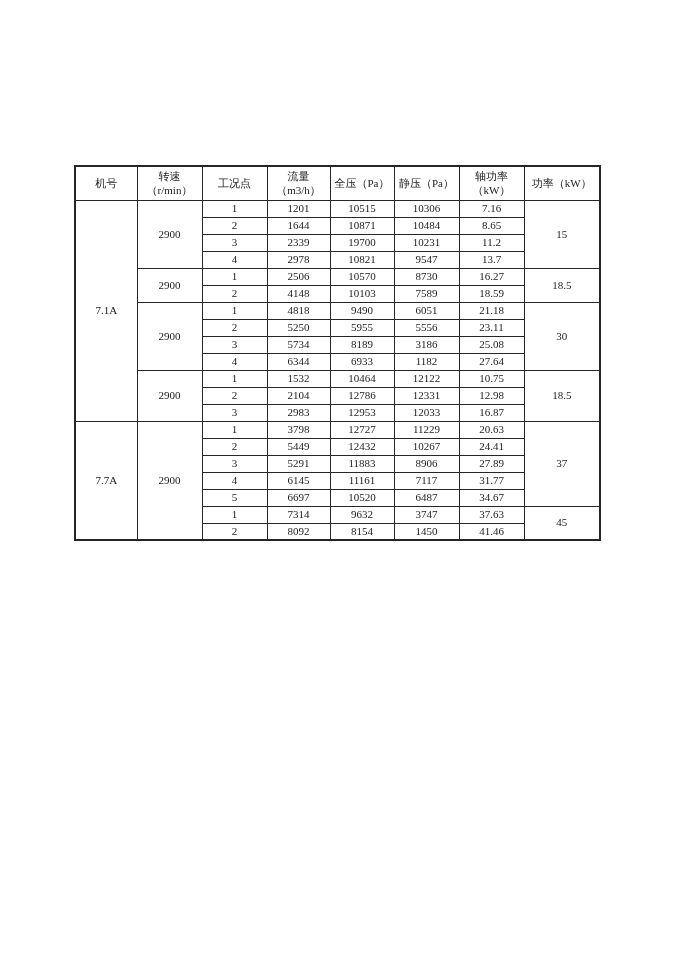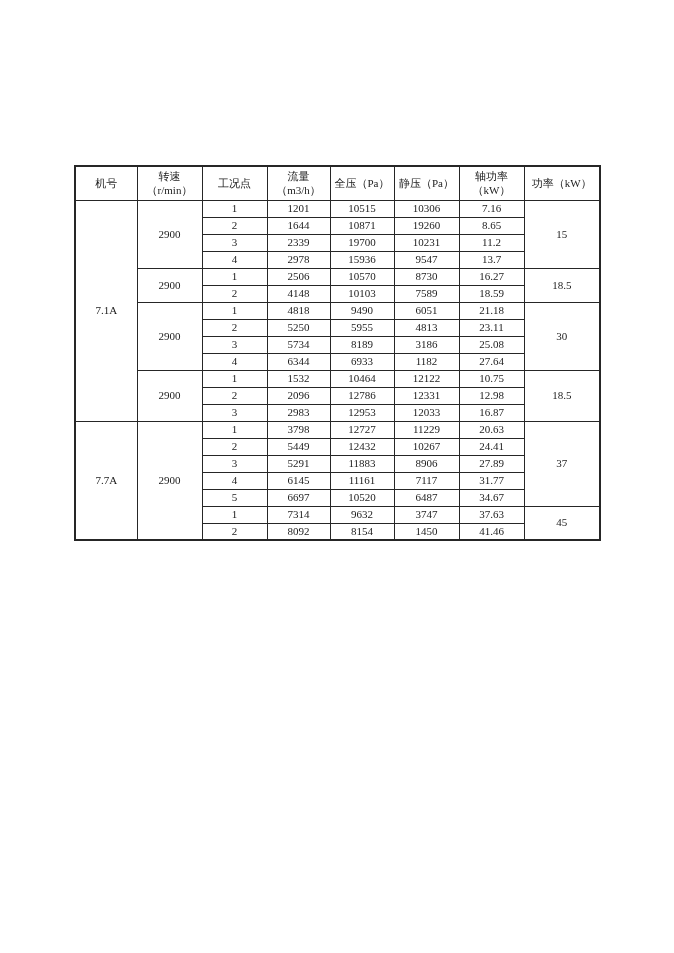--- a/index.html
+++ b/index.html
@@ -87,34 +87,34 @@
         <td>1201</td>
         <td>10515</td>
         <td>10306</td>
         <td>7.16</td>
         <td rowspan="4">15</td>
       </tr>
       <tr>
         <td>2</td>
         <td>1644</td>
         <td>10871</td>
-        <td>19260</td>
+        <td>10484</td>
         <td>8.65</td>
       </tr>
       <tr>
         <td>3</td>
         <td>2339</td>
         <td>19700</td>
         <td>10231</td>
         <td>11.2</td>
       </tr>
       <tr>
         <td>4</td>
         <td>2978</td>
-        <td>15936</td>
+        <td>10821</td>
         <td>9547</td>
         <td>13.7</td>
       </tr>
 
       <tr>
         <td rowspan="2">2900</td>
         <td>1</td>
         <td>2506</td>
         <td>10570</td>
         <td>8730</td>
@@ -135,21 +135,21 @@
         <td>4818</td>
         <td>9490</td>
         <td>6051</td>
         <td>21.18</td>
         <td rowspan="4">30</td>
       </tr>
       <tr>
         <td>2</td>
         <td>5250</td>
         <td>5955</td>
-        <td>4813</td>
+        <td>5556</td>
         <td>23.11</td>
       </tr>
       <tr>
         <td>3</td>
         <td>5734</td>
         <td>8189</td>
         <td>3186</td>
         <td>25.08</td>
       </tr>
       <tr>
@@ -164,21 +164,21 @@
         <td rowspan="3">2900</td>
         <td>1</td>
         <td>1532</td>
         <td>10464</td>
         <td>12122</td>
         <td>10.75</td>
         <td rowspan="3">18.5</td>
       </tr>
       <tr>
         <td>2</td>
-        <td>2096</td>
+        <td>2104</td>
         <td>12786</td>
         <td>12331</td>
         <td>12.98</td>
       </tr>
       <tr>
         <td>3</td>
         <td>2983</td>
         <td>12953</td>
         <td>12033</td>
         <td>16.87</td>

